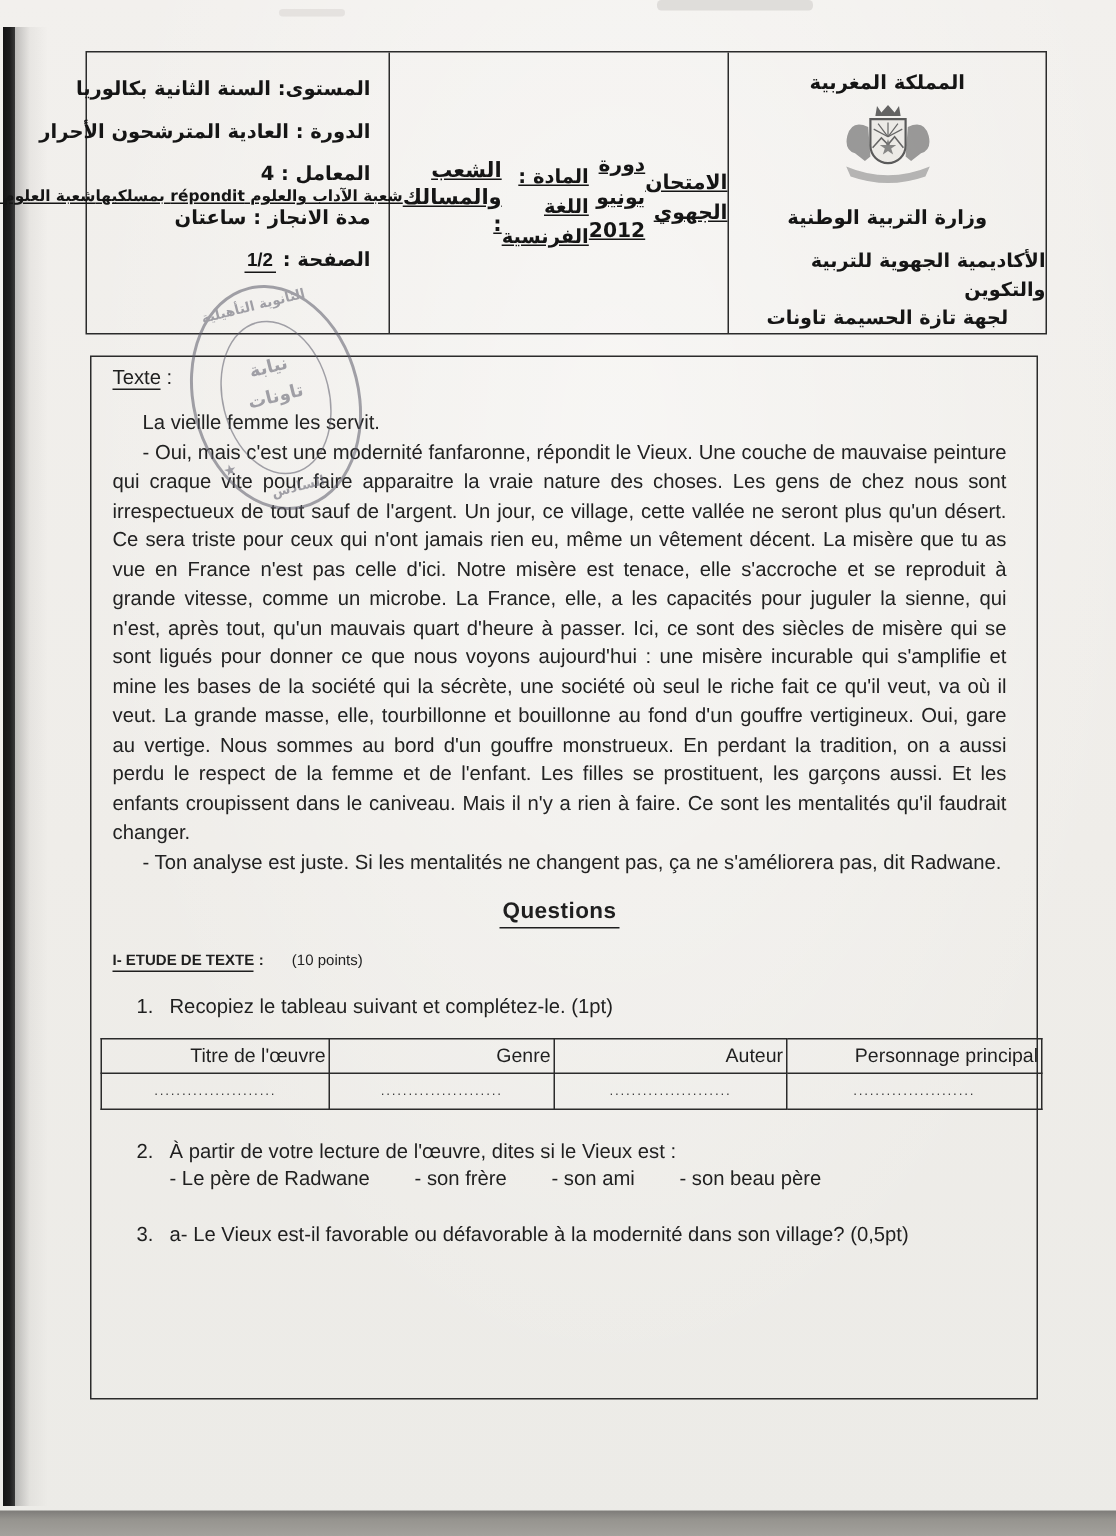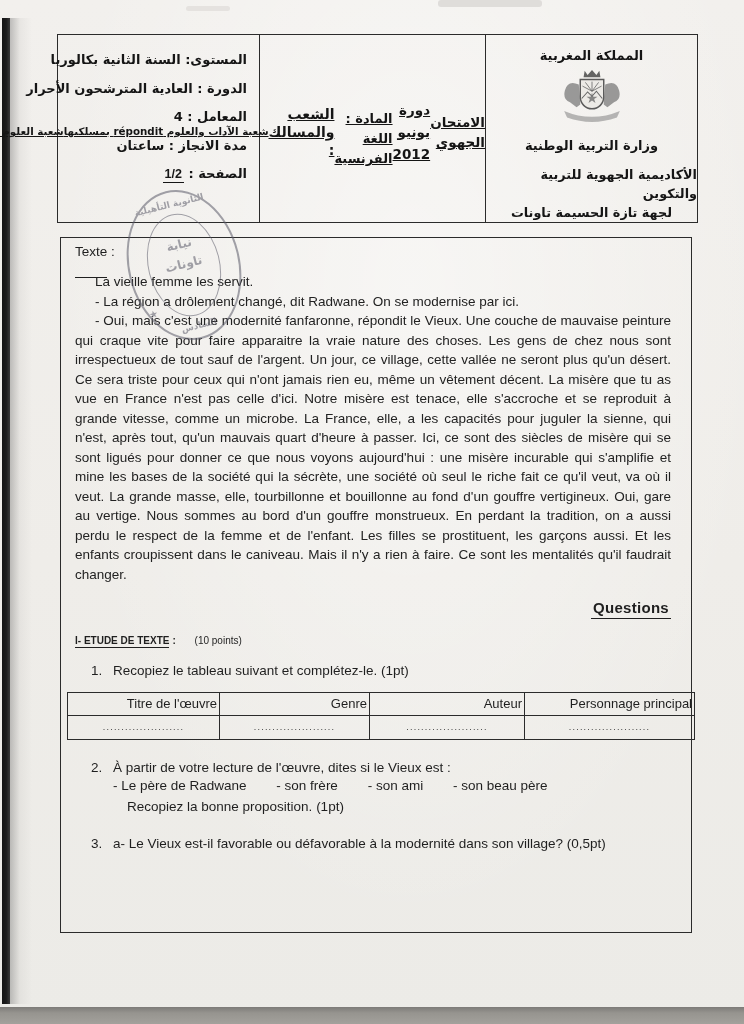--- a/index.html
+++ b/index.html
@@ -56,26 +56,26 @@
     font-family:"DejaVu Sans",sans-serif;font-size:9px;font-weight:bold;direction:rtl;}
   .stamp .c1,.stamp .c2{position:absolute;left:0;right:0;text-align:center;
     font-family:"DejaVu Sans",sans-serif;font-weight:bold;font-size:12px;direction:rtl;}
   .stamp .c1{top:48px;} .stamp .c2{top:68px;}
   .stamp .star{position:absolute;left:10px;bottom:30px;font-size:10px;}
 
   
   .text-box{position:absolute;left:60px;top:237px;width:632px;height:696px;
     border:1.6px solid #2b2b2b;box-sizing:border-box;padding:4px 20px 0 14px;}
   .texte-label{font-size:13.5px;margin-top:2px;}
-  .texte-label .u{border-bottom:1.2px solid #1f1f1f;padding-bottom:18px;}
+  .texte-label .u{border-bottom:1.2px solid #1f1f1f;padding-bottom:0;}
   .body-text{margin-top:13px;font-size:13.5px;line-height:19.5px;color:#222;}
   .body-text p{margin:0;text-indent:20px;}
   .body-text .just{text-align:justify;}
 
-  .questions-title{margin-top:15px;text-align:right;font-weight:bold;font-size:15px;letter-spacing:.3px;}
+  .questions-title{margin-top:15px;text-align:center;font-weight:bold;font-size:15px;letter-spacing:.3px;}
   .questions-title span{border-bottom:1.8px solid #1f1f1f;padding:0 2px 2px;}
 
   .section-line{margin-top:19px;font-size:10px;}
   .section-line .head{font-weight:bold;border-bottom:1.6px solid #1f1f1f;padding-bottom:1px;}
   .section-line .colon{font-weight:bold;margin-left:3px;}
   .section-line .pts{margin-left:16px;}
 
   .qrow{margin-top:16px;font-size:13.5px;line-height:17px;display:flex;}
   .qnum{width:22px;margin-left:16px;flex:none;}
   .qbody{flex:1;}
@@ -161,22 +161,22 @@
   </div>
 
   <div class="text-box">
 
     <div class="texte-label">
       <span class="u">Texte</span><span> :</span>
     </div>
 
     <div class="body-text">
       <p>La vieille femme les servit.</p>
-      <p>- La région a drôlement changé, dit Radwane. On se modernise par ici.</p>
       <p class="just">- Oui, mais c'est une modernité fanfaronne, répondit le Vieux. Une couche de mauvaise peinture qui craque vite pour faire apparaitre la vraie nature des choses. Les gens de chez nous sont irrespectueux de tout sauf de l'argent. Un jour, ce village, cette vallée ne seront plus qu'un désert. Ce sera triste pour ceux qui n'ont jamais rien eu, même un vêtement décent. La misère que tu as vue en France n'est pas celle d'ici. Notre misère est tenace, elle s'accroche et se reproduit à grande vitesse, comme un microbe. La France, elle, a les capacités pour juguler la sienne, qui n'est, après tout, qu'un mauvais quart d'heure à passer. Ici, ce sont des siècles de misère qui se sont ligués pour donner ce que nous voyons aujourd'hui : une misère incurable qui s'amplifie et mine les bases de la société qui la sécrète, une société où seul le riche fait ce qu'il veut, va où il veut. La grande masse, elle, tourbillonne et bouillonne au fond d'un gouffre vertigineux. Oui, gare au vertige. Nous sommes au bord d'un gouffre monstrueux. En perdant la tradition, on a aussi perdu le respect de la femme et de l'enfant. Les filles se prostituent, les garçons aussi. Et les enfants croupissent dans le caniveau. Mais il n'y a rien à faire. Ce sont les mentalités qu'il faudrait changer.</p>
+      <p class="just">- Ton analyse est juste. Si les mentalités ne changent pas, ça ne s'améliorera pas, dit Radwane.</p>
     </div>
 
     <div class="questions-title">
       <span>Questions</span>
     </div>
 
     <div class="section-line">
       <span class="head">I- ETUDE DE TEXTE</span><span class="colon">:</span>
       <span class="pts">(10 points)</span>
     </div>
@@ -212,21 +212,20 @@
     <div class="qrow" style="margin-top:19px;">
       <span class="qnum">2.</span>
       <span class="qbody">
         <span>À partir de votre lecture de l'œuvre, dites si le Vieux est :</span>
         <div class="opts">
           <span>- Le père de Radwane</span>
           <span>- son frère</span>
           <span>- son ami</span>
           <span>- son beau père</span>
         </div>
-        <div class="instr">Recopiez la bonne proposition. (1pt)</div>
       </span>
     </div>
 
     <div class="qrow" style="margin-top:20px;">
       <span class="qnum">3.</span>
       <span class="qbody">
         <div class="q3a">a- Le Vieux est-il favorable ou défavorable à la modernité dans son village? (0,5pt)</div>
       </span>
     </div>
 

